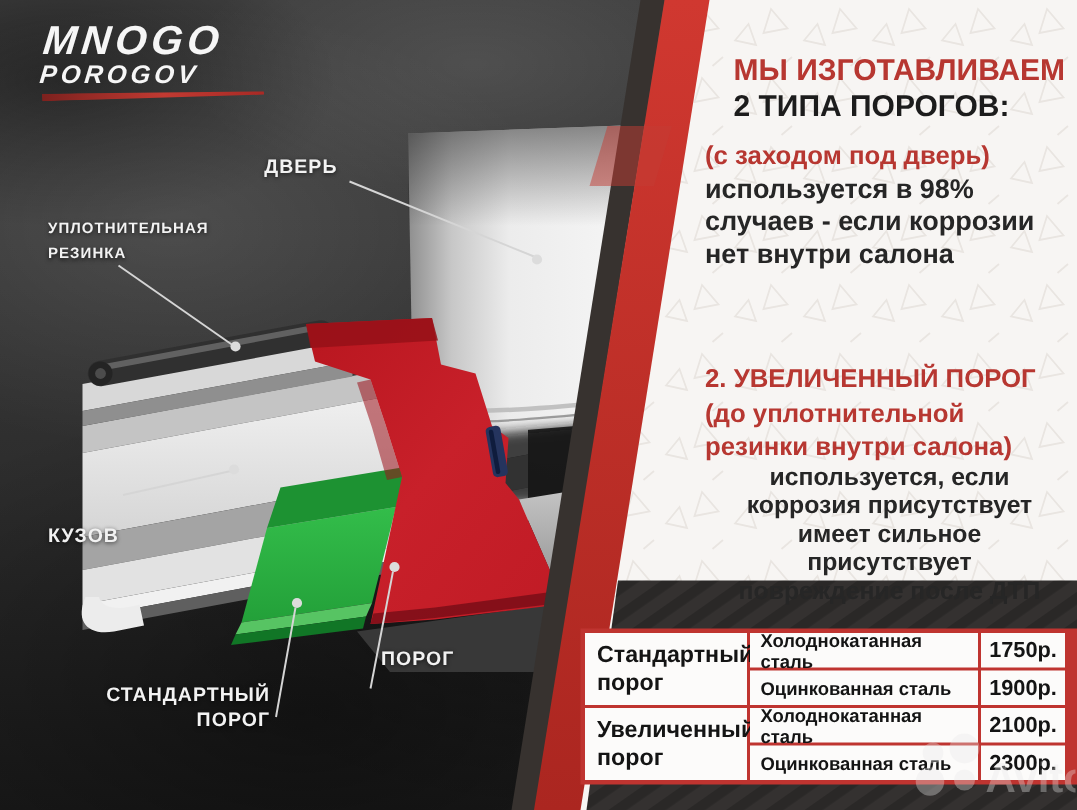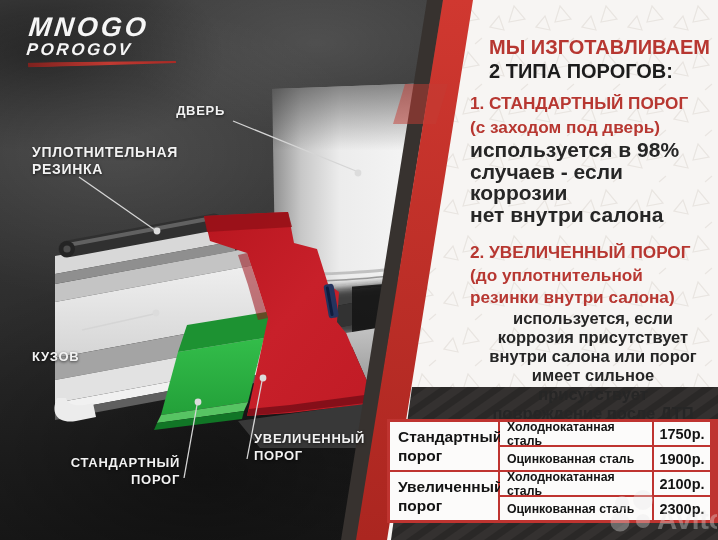--- a/index.html
+++ b/index.html
@@ -20,34 +20,34 @@
   .logo{left:28px;top:13px;color:#f6f6f6;transform:skewX(-6deg);}
   .logo .l1{font-size:27px;font-weight:800;font-style:italic;letter-spacing:3px;line-height:28px;}
   .logo .l2{font-size:17px;font-weight:800;font-style:italic;letter-spacing:2.6px;line-height:18px;}
   .logo-swoosh{left:28px;top:61px;width:148px;height:5px;
     background:linear-gradient(90deg,#7d211e,#c13a32 55%,#a82a25);
     clip-path:polygon(0 0,100% 30%,100% 72%,0 100%);transform:rotate(-1.2deg);}
   
   .dlabel{color:#f2f2f2;font-weight:700;font-size:13px;line-height:17px;letter-spacing:.7px;
           text-shadow:0 1px 3px rgba(0,0,0,.65);}
   .lbl-door{left:120px;top:102px;width:105px;text-align:right;}
-  .lbl-seal{left:32px;top:144px;font-size:14px;}
+  .lbl-seal{left:32px;top:144px;font-size:10px;}
   .lbl-kuzov{left:32px;top:320px;margin-top:28px;}
   .lbl-standard{left:58px;top:454px;width:122px;text-align:right;}
   .lbl-extended{left:254px;top:430px;}
   
   .hdr{right:8px;top:35px;font-weight:800;font-size:20px;line-height:24px;}
   .hdr .red{color:#b73731;}
   .hdr .blk{color:#1c1c1c;}
   .item{left:470px;width:246px;}
   .item .t{color:#b73731;font-weight:800;}
   .item .b{color:#262626;font-weight:700;}
   .item1{top:92px;}
   .item1 .t{font-size:17.2px;line-height:23.5px;}
-  .item1 .b{font-size:21px;line-height:21.5px;}
+  .item1 .b{font-size:18px;line-height:21.5px;}
   .item2{top:217px;margin-top:24px;}
   .item2 .t{font-size:17.2px;line-height:22.5px;}
   .item2 .b{font-size:16.5px;line-height:19px;text-align:center;}
   
   .ptable{left:387px;top:419px;width:326px;background:#bf3430;padding:3px;
     display:grid;grid-template-columns:108px 152px 56px;grid-auto-rows:23px;gap:2px;}
   .ptable .cell{background:#fcfbfa;color:#141414;display:flex;align-items:center;}
   .ptable .prod{grid-row:span 2;font-size:15.5px;font-weight:700;line-height:19px;padding-left:8px;}
   .ptable .mat{font-size:12.3px;font-weight:700;padding-left:7px;}
   .ptable .price{font-size:14.5px;font-weight:800;justify-content:center;}
@@ -191,44 +191,41 @@
   <div class="abs dlabel lbl-seal">
     <div>УПЛОТНИТЕЛЬНАЯ</div>
     <div>РЕЗИНКА</div>
   </div>
   <div class="abs dlabel lbl-kuzov">КУЗОВ</div>
   <div class="abs dlabel lbl-standard">
     <div>СТАНДАРТНЫЙ</div>
     <div>ПОРОГ</div>
   </div>
   <div class="abs dlabel lbl-extended">
-    <div>УВЕЛИЧЕННЫЙ</div>
     <div>ПОРОГ</div>
   </div>
 
   <div class="abs hdr">
     <div class="red">МЫ ИЗГОТАВЛИВАЕМ</div>
     <div class="blk">2 ТИПА ПОРОГОВ:</div>
   </div>
 
   <div class="abs item item1">
-    <div class="t">1. СТАНДАРТНЫЙ ПОРОГ</div>
     <div class="t">(с заходом под дверь)</div>
     <div class="b">используется в 98%</div>
     <div class="b">случаев - если коррозии</div>
     <div class="b">нет внутри салона</div>
   </div>
 
   <div class="abs item item2">
     <div class="t">2. УВЕЛИЧЕННЫЙ ПОРОГ</div>
     <div class="t">(до уплотнительной</div>
     <div class="t">резинки внутри салона)</div>
     <div class="b">используется, если</div>
     <div class="b">коррозия присутствует</div>
-    <div class="b">внутри салона или порог</div>
     <div class="b">имеет сильное</div>
     <div class="b">присутствует</div>
     <div class="b">повреждение после ДТП</div>
   </div>
 
   <div class="abs ptable">
     <div class="cell prod">Стандартный порог</div>
     <div class="cell mat">Холоднокатанная сталь</div>
     <div class="cell price">1750р.</div>
     <div class="cell mat">Оцинкованная сталь</div>

